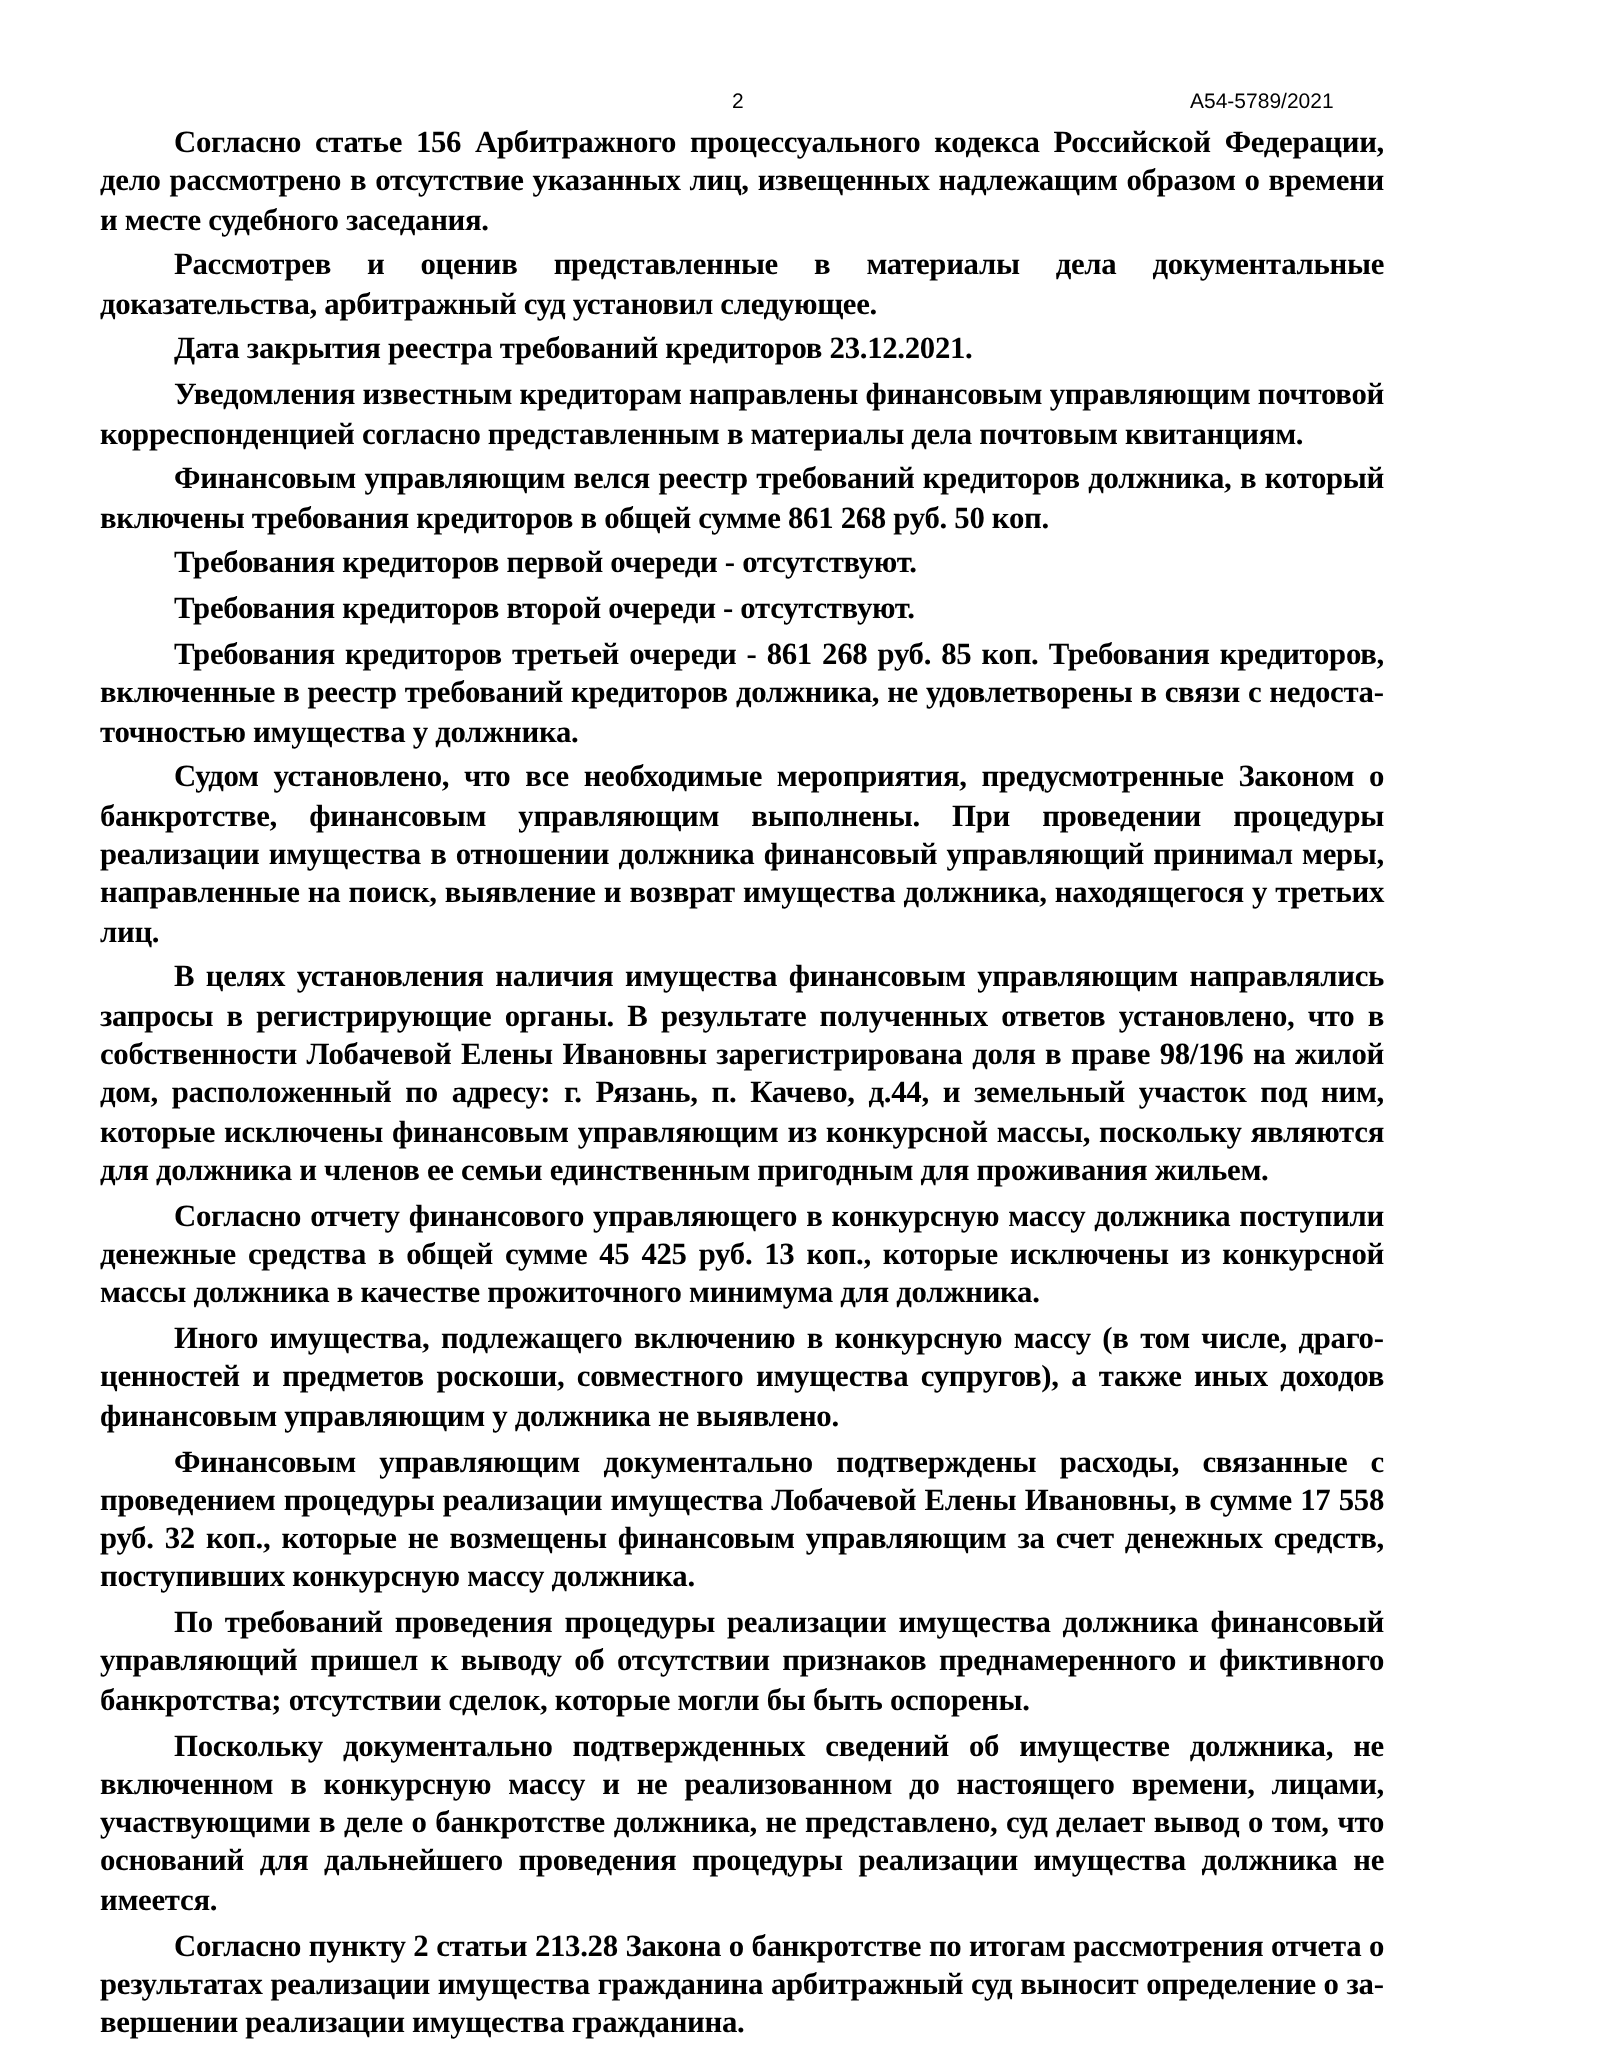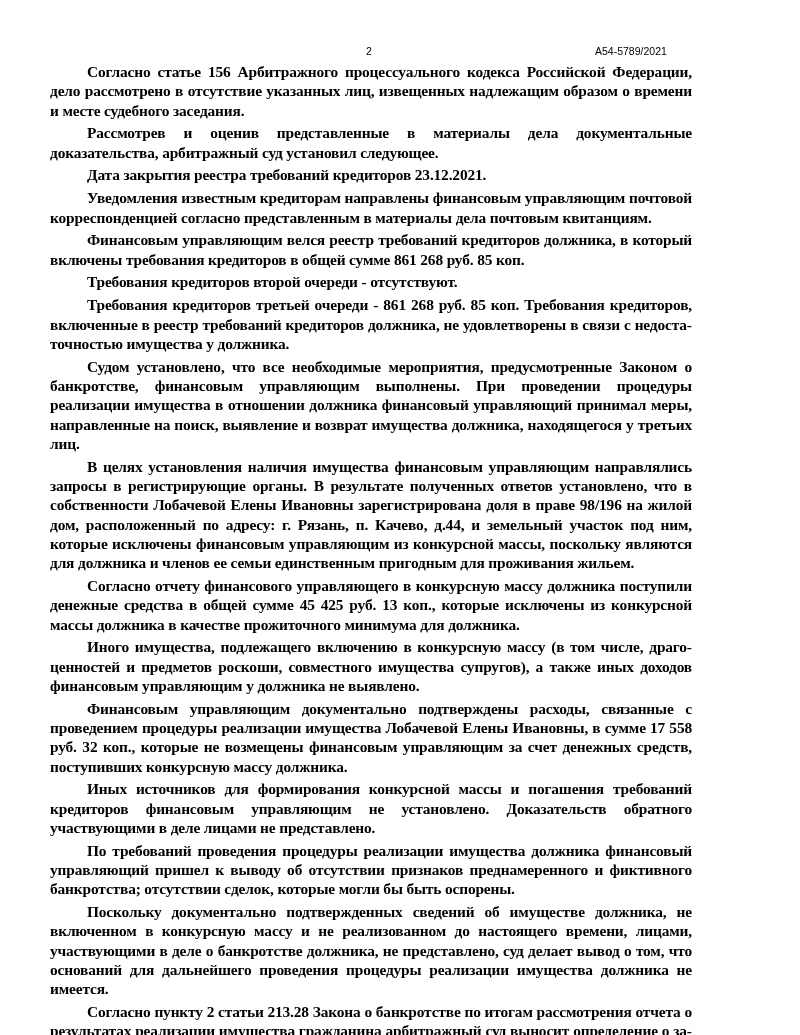--- a/index.html
+++ b/index.html
@@ -19,25 +19,25 @@
 <div class="page-header">
   <span class="page-number">2</span>
   <span class="case-number">А54-5789/2021</span>
 </div>
 
 <div class="body-text">
   <p class="para">Согласно статье 156 Арбитражного процессуального кодекса Российской Федерации, дело рассмотрено в отсутствие указанных лиц, извещенных надлежащим образом о времени и месте судебного заседания.</p>
   <p class="para">Рассмотрев и оценив представленные в материалы дела документальные  доказательства, арбитражный суд установил следующее.</p>
   <p class="para">Дата закрытия реестра требований кредиторов 23.12.2021.</p>
   <p class="para">Уведомления известным кредиторам направлены финансовым управляющим почтовой корреспонденцией согласно представленным в материалы дела почтовым квитанциям.</p>
-  <p class="para">Финансовым управляющим велся реестр требований кредиторов должника, в который включены требования кредиторов в общей сумме 861 268 руб. 85 коп.</p>
+  <p class="para">Финансовым управляющим велся реестр требований кредиторов должника, в который включены требования кредиторов в общей сумме 861 268 руб. 50 коп.</p>
+  <p class="para">Требования кредиторов первой очереди - отсутствуют.</p>
   <p class="para">Требования кредиторов второй очереди  - отсутствуют.</p>
   <p class="para">Требования кредиторов третьей очереди - 861 268 руб. 85 коп. Требования кредиторов, включенные в реестр требований кредиторов должника, не удовлетворены в связи с недоста­точностью имущества у должника.</p>
   <p class="para">Судом установлено, что все необходимые мероприятия, предусмотренные Законом о банкротстве, финансовым управляющим выполнены. При проведении процедуры реализации имущества в отношении должника финансовый управляющий принимал меры, направленные на поиск, выявление и возврат имущества должника, находящегося у третьих лиц.</p>
   <p class="para">В целях установления наличия имущества финансовым управляющим направлялись за­просы в регистрирующие органы. В результате полученных ответов установлено, что в соб­ственности Лобачевой Елены Ивановны зарегистрирована доля в праве 98/196 на жилой дом, расположенный по адресу: г. Рязань, п. Качево, д.44, и земельный участок под ним, которые исключены финансовым управляющим из конкурсной массы, поскольку являются для долж­ника и членов ее семьи единственным пригодным для проживания жильем.</p>
   <p class="para">Согласно отчету финансового управляющего в конкурсную массу должника поступили денежные средства в общей сумме 45 425 руб. 13 коп., которые исключены из конкурсной массы должника в качестве прожиточного минимума для должника.</p>
   <p class="para">Иного имущества, подлежащего включению в конкурсную массу (в том числе, драго­ценностей и предметов роскоши, совместного имущества супругов), а также иных доходов финансовым управляющим у должника не выявлено.</p>
   <p class="para">Финансовым управляющим документально подтверждены расходы, связанные с прове­дением процедуры реализации имущества Лобачевой Елены Ивановны, в сумме 17 558 руб. 32 коп., которые не возмещены финансовым управляющим за счет денежных средств, поступив­ших конкурсную массу должника.</p>
-  <p class="para">Иных источников для формирования конкурсной массы и погашения требований креди­торов финансовым управляющим не установлено. Доказательств обратного участвующими в деле лицами не представлено.</p>
   <p class="para">По требований проведения процедуры реализации имущества должника финансовый управляющий пришел к выводу об отсутствии признаков преднамеренного и фиктивного банкротства; отсутствии сделок, которые могли бы быть оспорены.</p>
   <p class="para">Поскольку документально подтвержденных сведений об имуществе должника, не вклю­ченном в конкурсную массу и не реализованном до настоящего времени, лицами, участвую­щими в деле о банкротстве должника, не представлено, суд делает вывод о том, что оснований для дальнейшего проведения процедуры реализации имущества должника не имеется.</p>
   <p class="para">Согласно пункту 2 статьи 213.28 Закона о банкротстве  по итогам рассмотрения отчета о результатах реализации имущества гражданина арбитражный суд выносит определение о за­вершении реализации имущества гражданина.</p>
 </div>
 
 </body></html>

